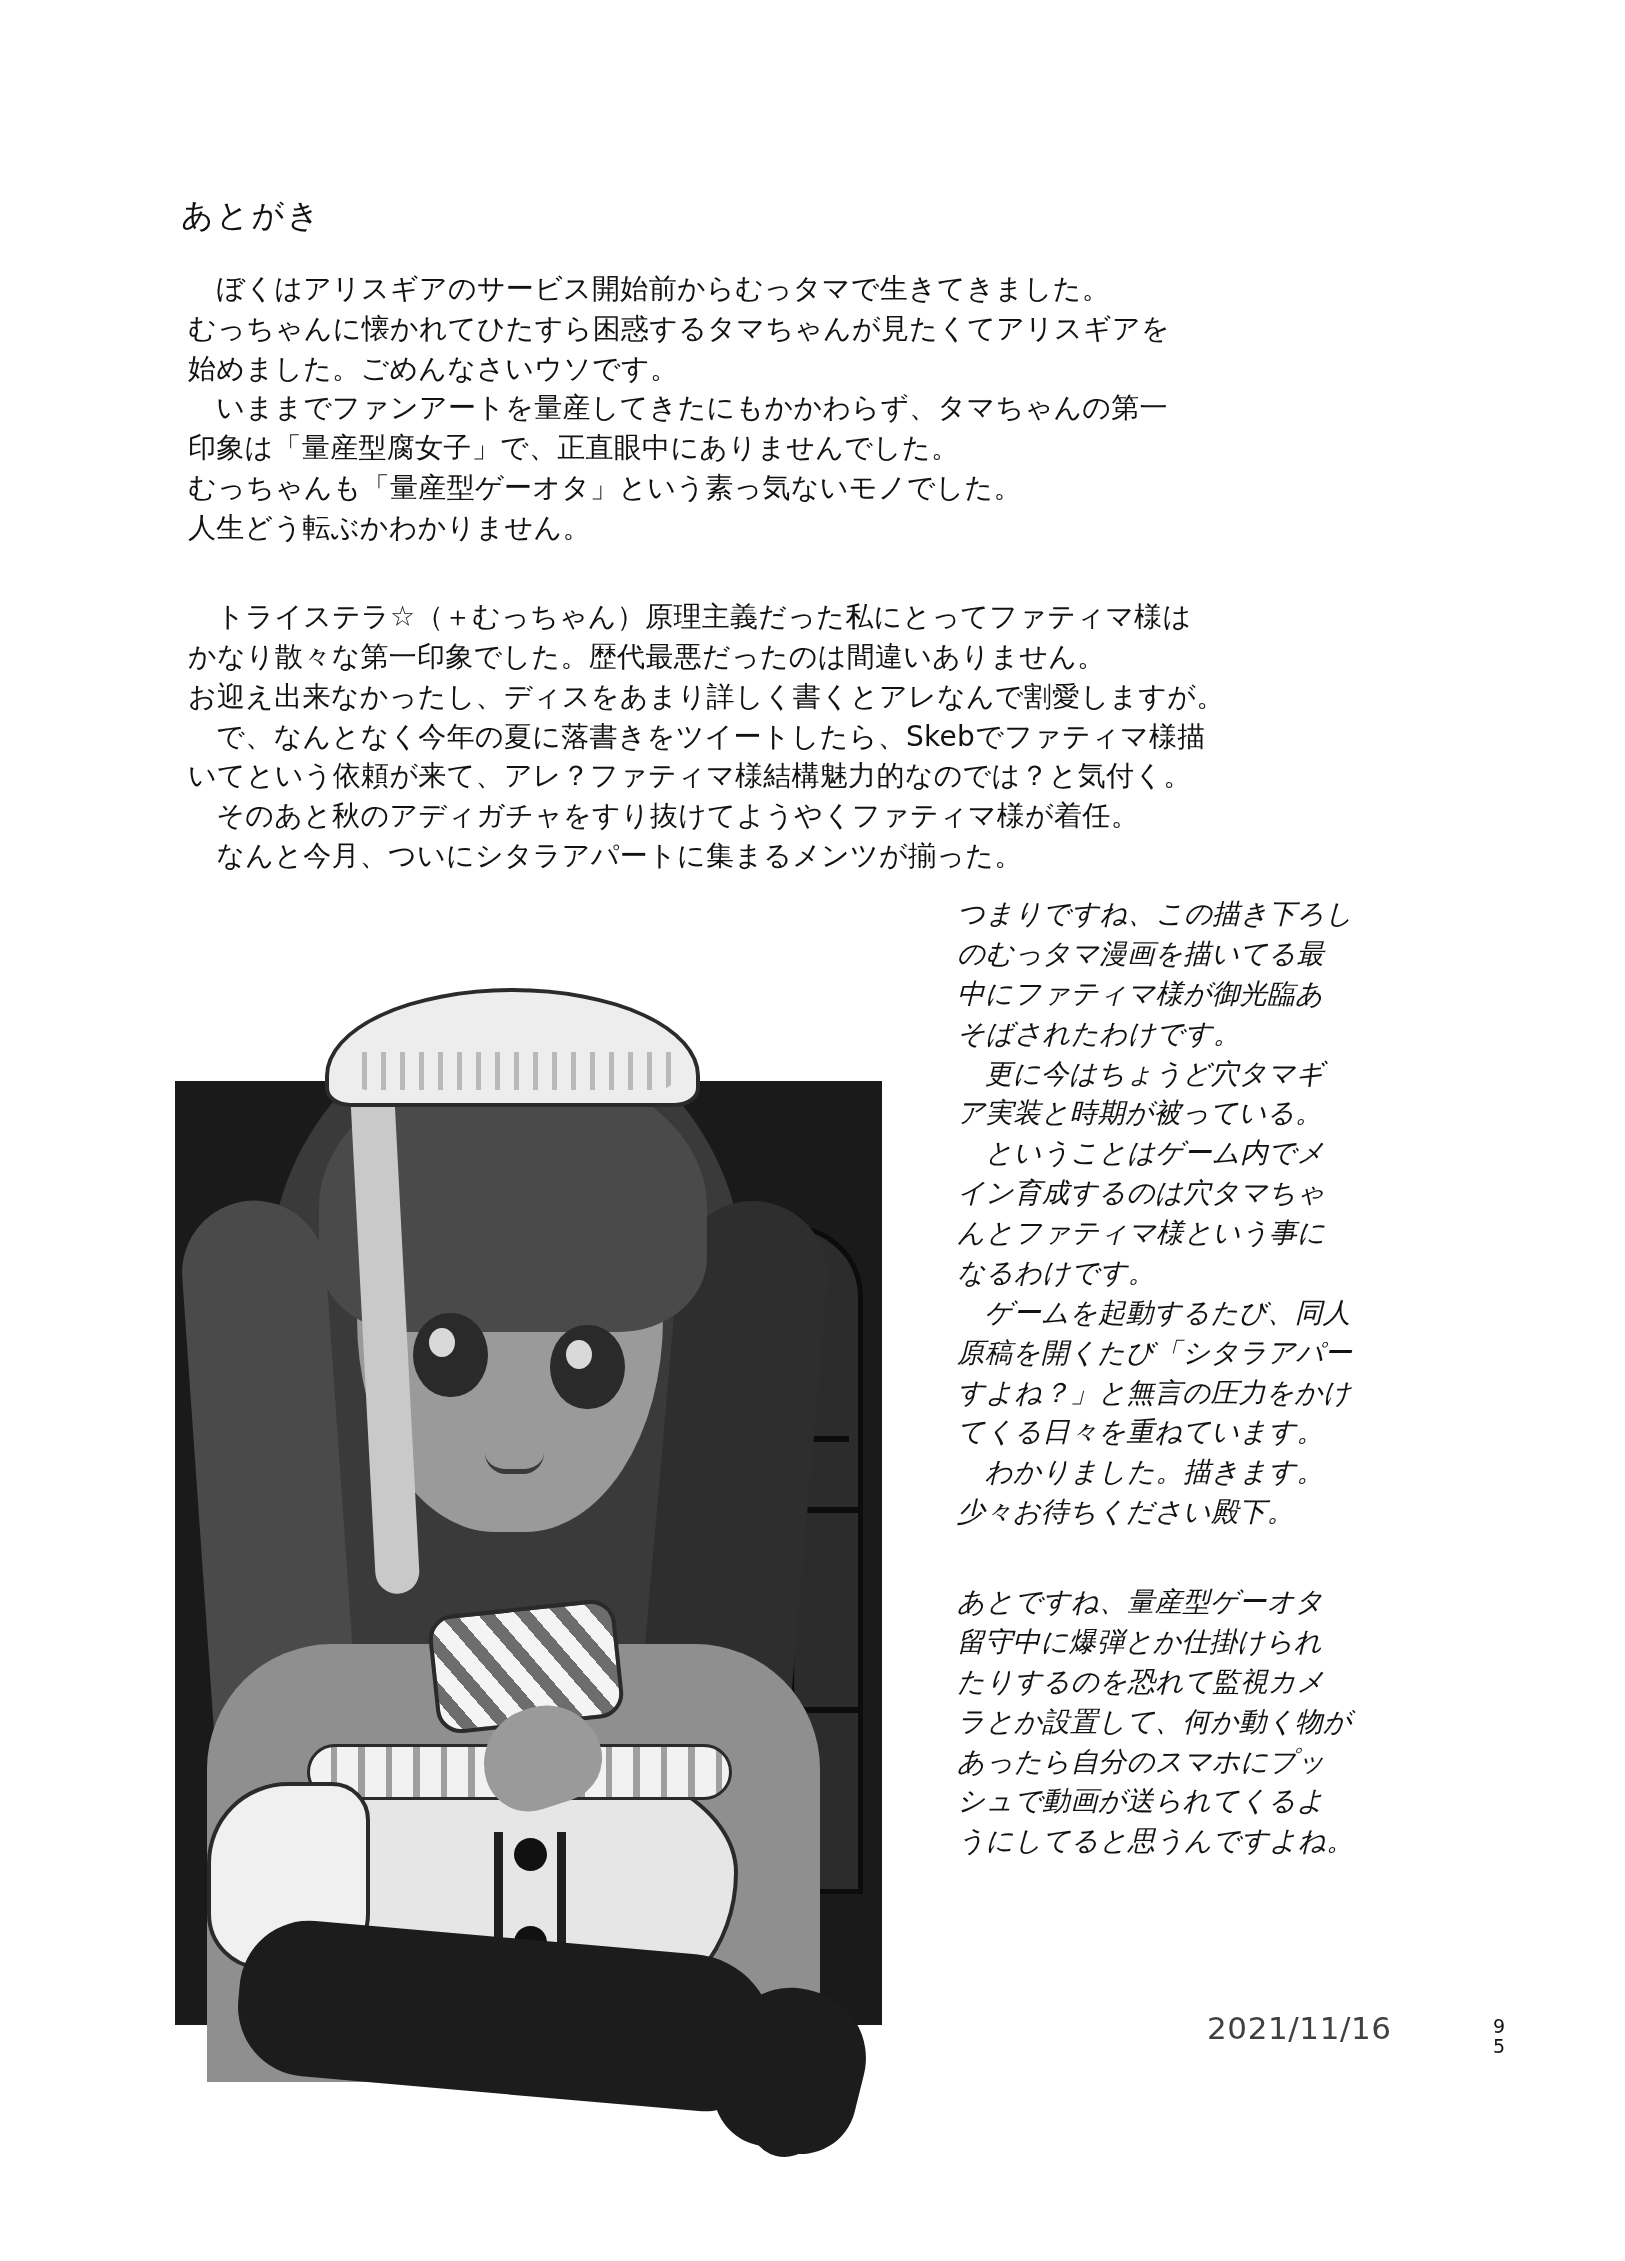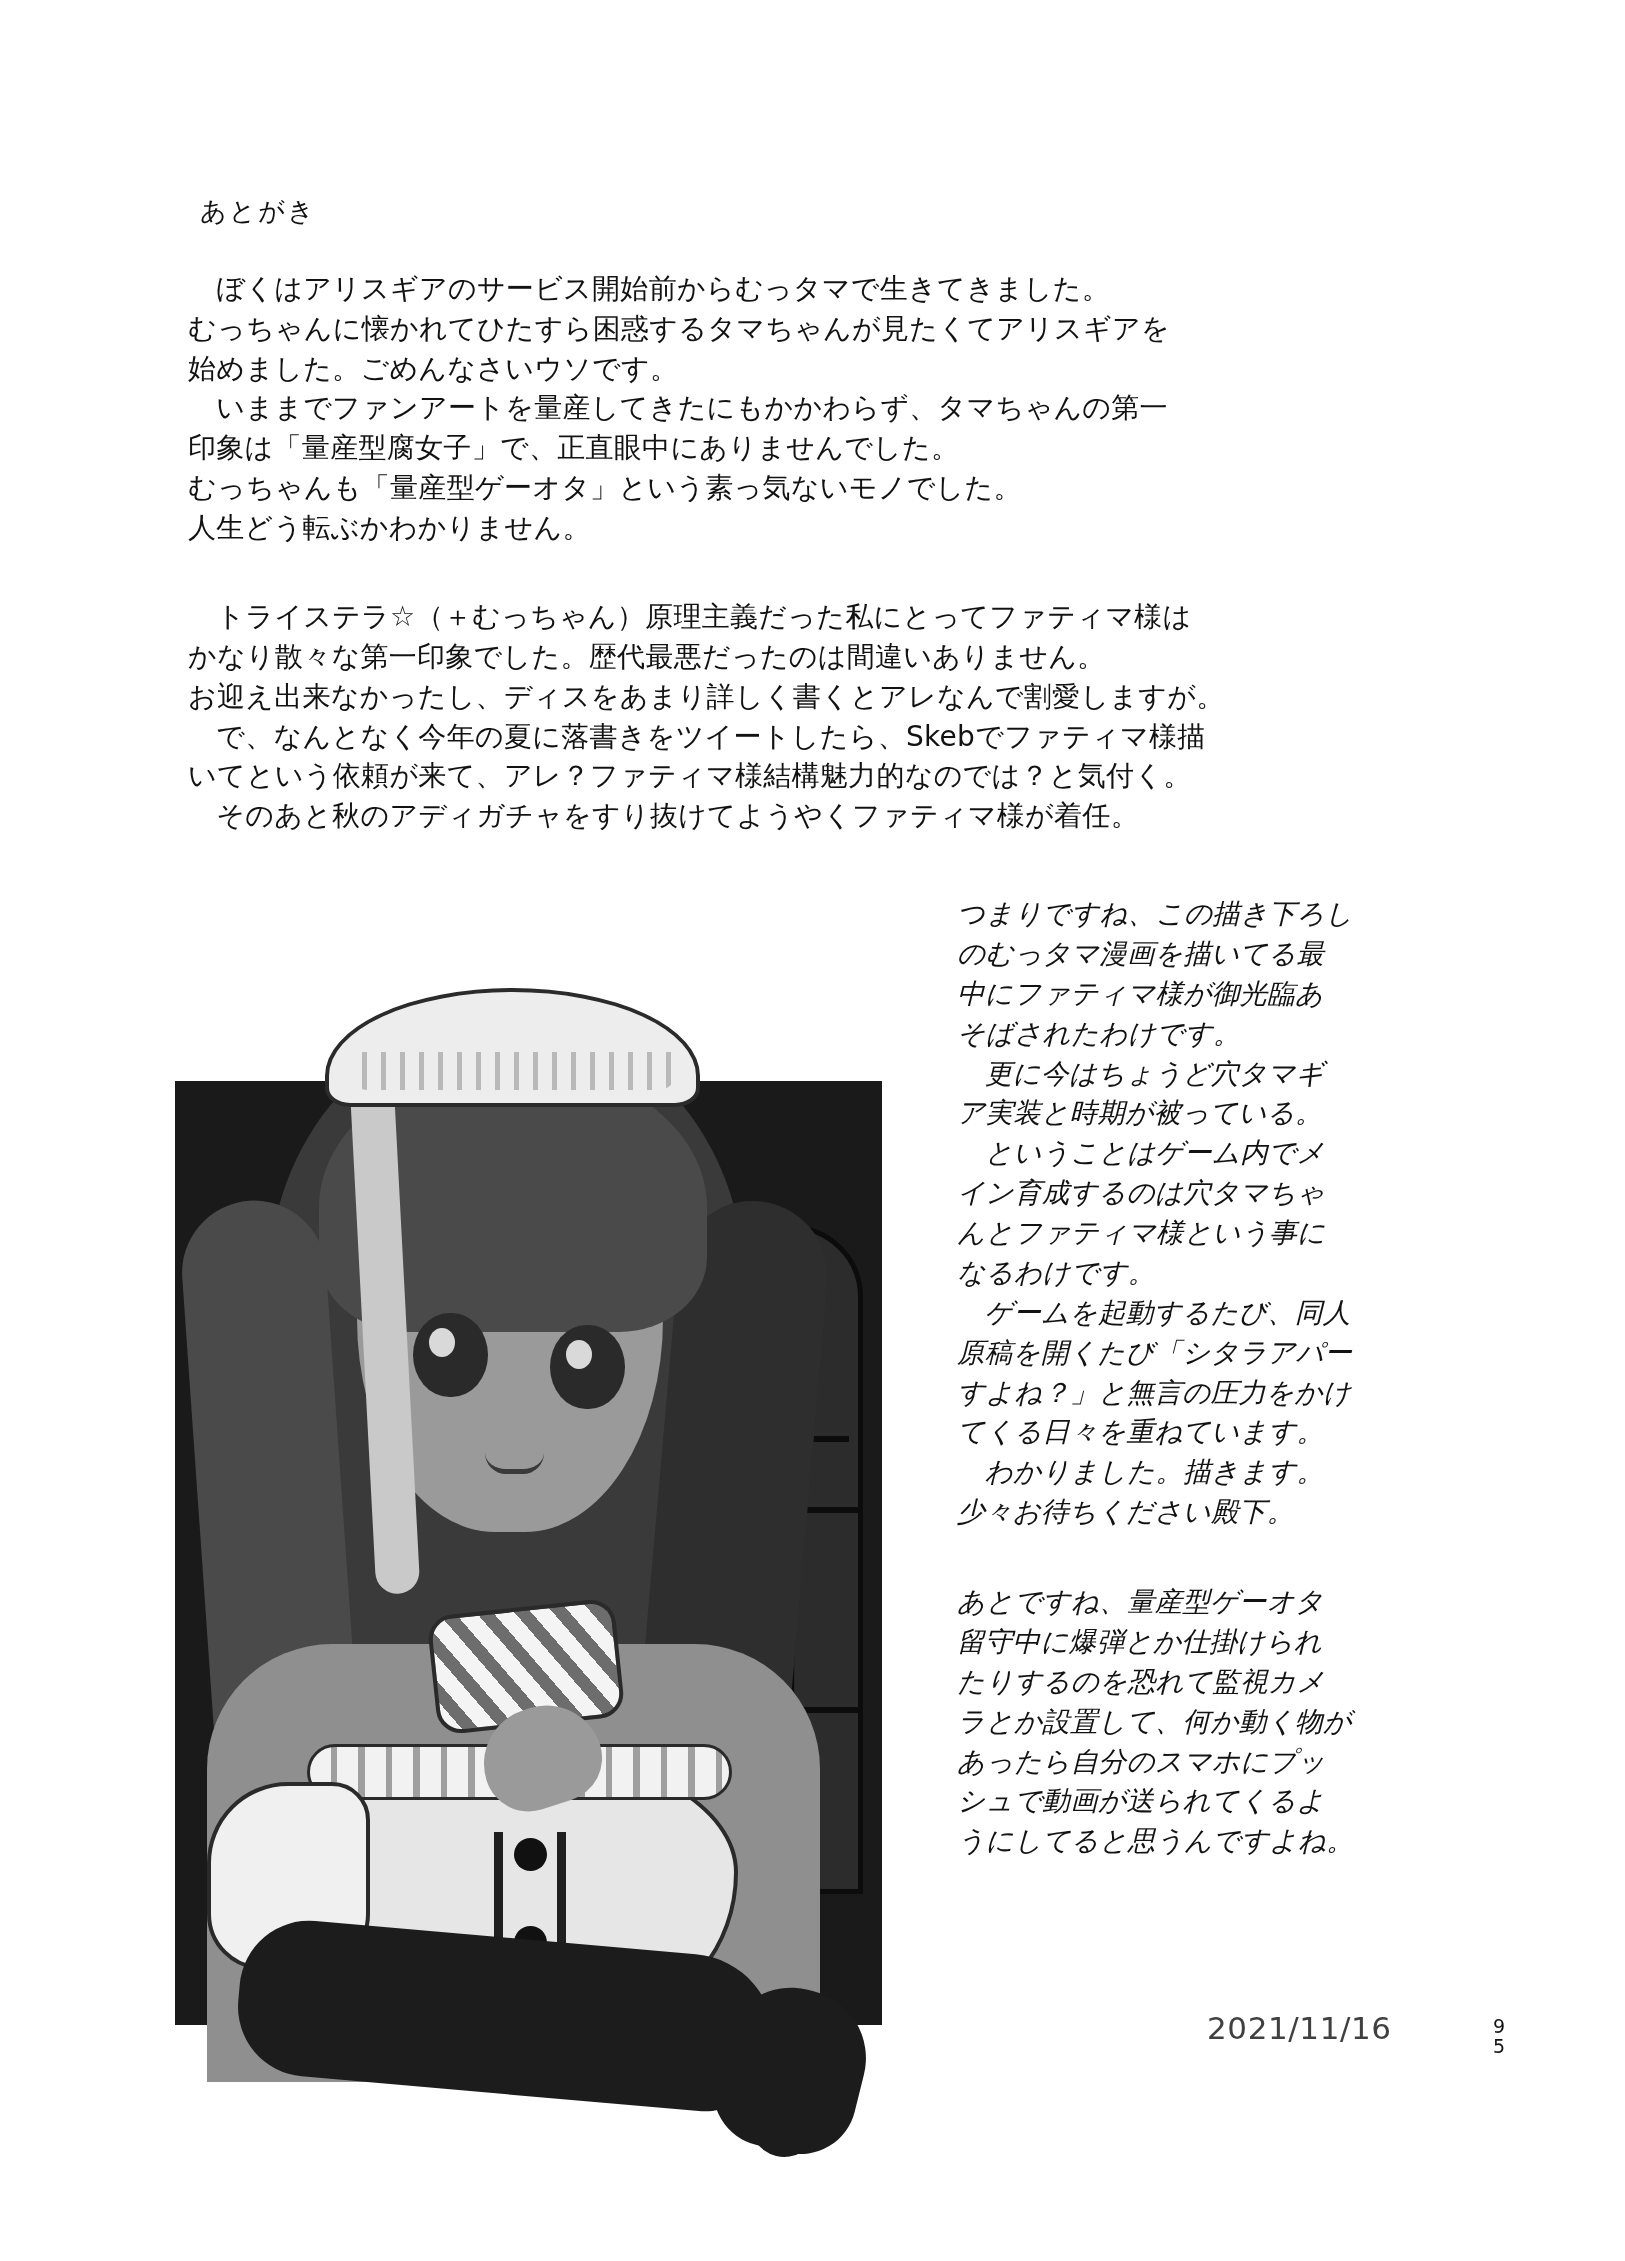--- a/index.html
+++ b/index.html
@@ -14,23 +14,23 @@
     position: relative;
     width: 1626px;
     height: 2261px;
     background: #ffffff;
     overflow: hidden;
   }
 
   
   .afterword-title {
     position: absolute;
-    left: 200px;
+    left: 181px;
     top: 194px;
-    font-size: 26px;
+    font-size: 32px;
     letter-spacing: 2.5px;
     color: #111111;
     white-space: nowrap;
   }
 
   
   .top-text {
     position: absolute;
     left: 188px;
     top: 269px;
@@ -402,20 +402,21 @@
     <p>印象は「量産型腐女子」で、正直眼中にありませんでした。</p>
     <p>むっちゃんも「量産型ゲーオタ」という素っ気ないモノでした。</p>
     <p>人生どう転ぶかわかりません。</p>
     <div class="gap"></div>
     <p>　トライステラ☆（＋むっちゃん）原理主義だった私にとってファティマ様は</p>
     <p>かなり散々な第一印象でした。歴代最悪だったのは間違いありません。</p>
     <p>お迎え出来なかったし、ディスをあまり詳しく書くとアレなんで割愛しますが。</p>
     <p>　で、なんとなく今年の夏に落書きをツイートしたら、Skebでファティマ様描</p>
     <p>いてという依頼が来て、アレ？ファティマ様結構魅力的なのでは？と気付く。</p>
     <p>　そのあと秋のアディガチャをすり抜けてようやくファティマ様が着任。</p>
+    <p>　なんと今月、ついにシタラアパートに集まるメンツが揃った。</p>
   </div>
 
   <div class="illustration">
     <div class="illus-bg"></div>
     <div class="illus-window"></div>
     <div class="illus-window-b"></div>
     <div class="illus-window-c"></div>
     <div class="illus-arch"></div>
 
     <div class="char">

